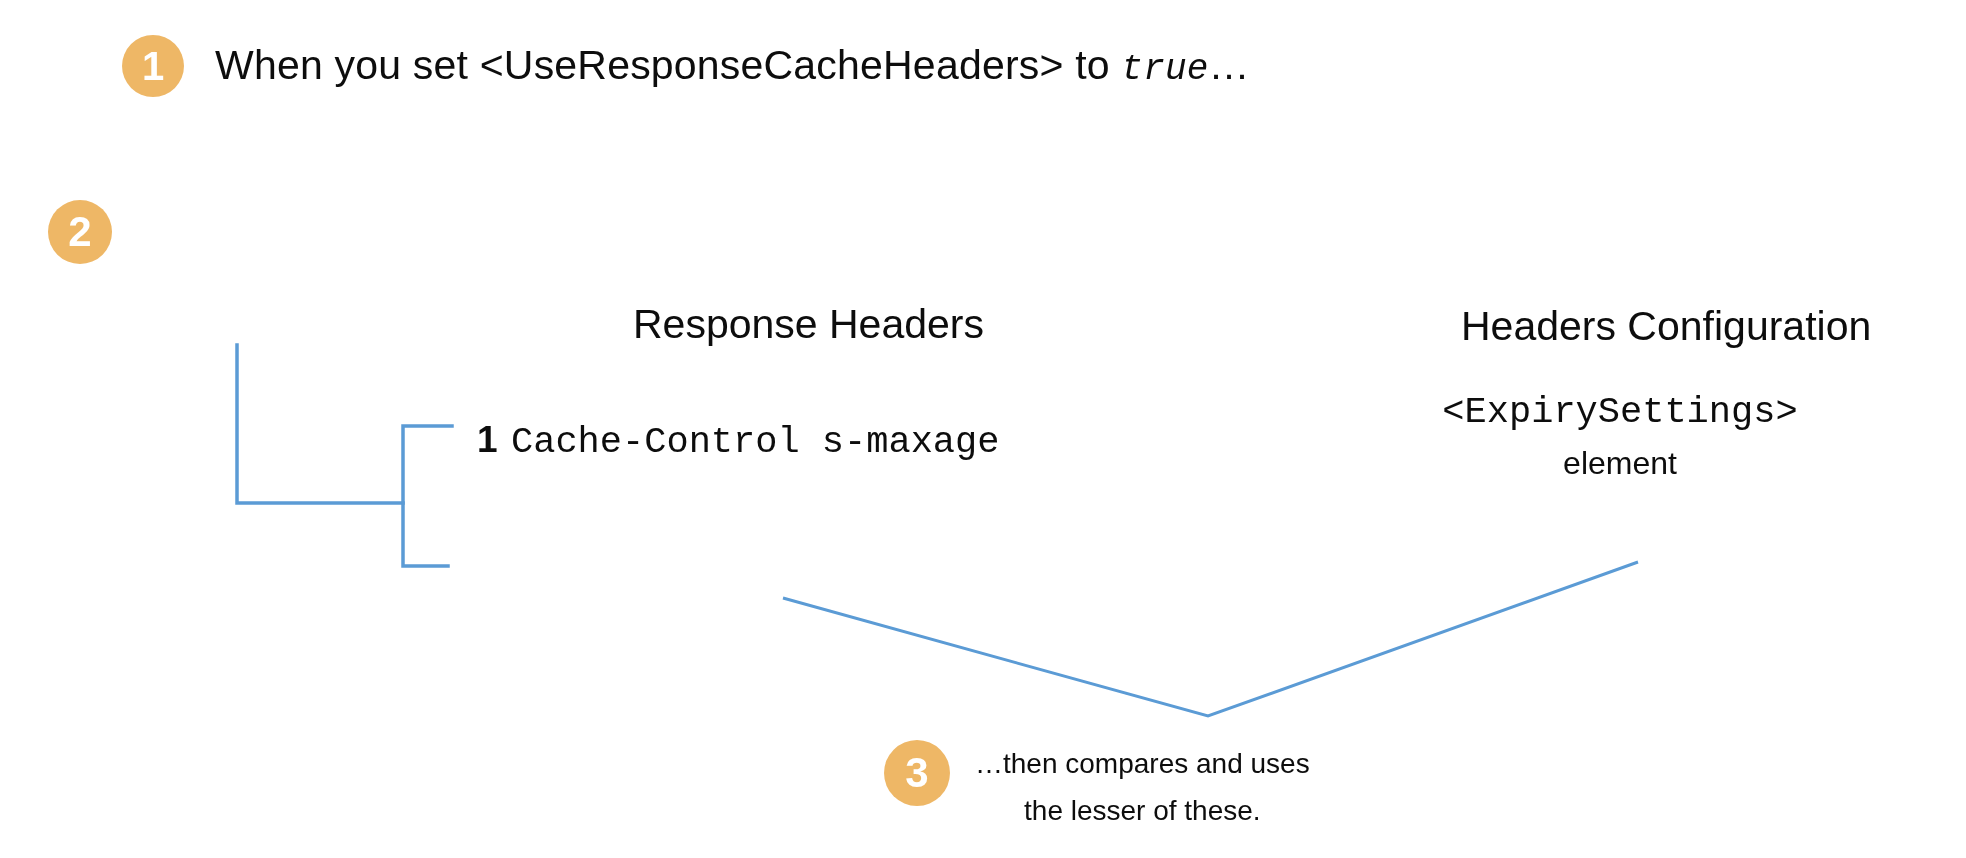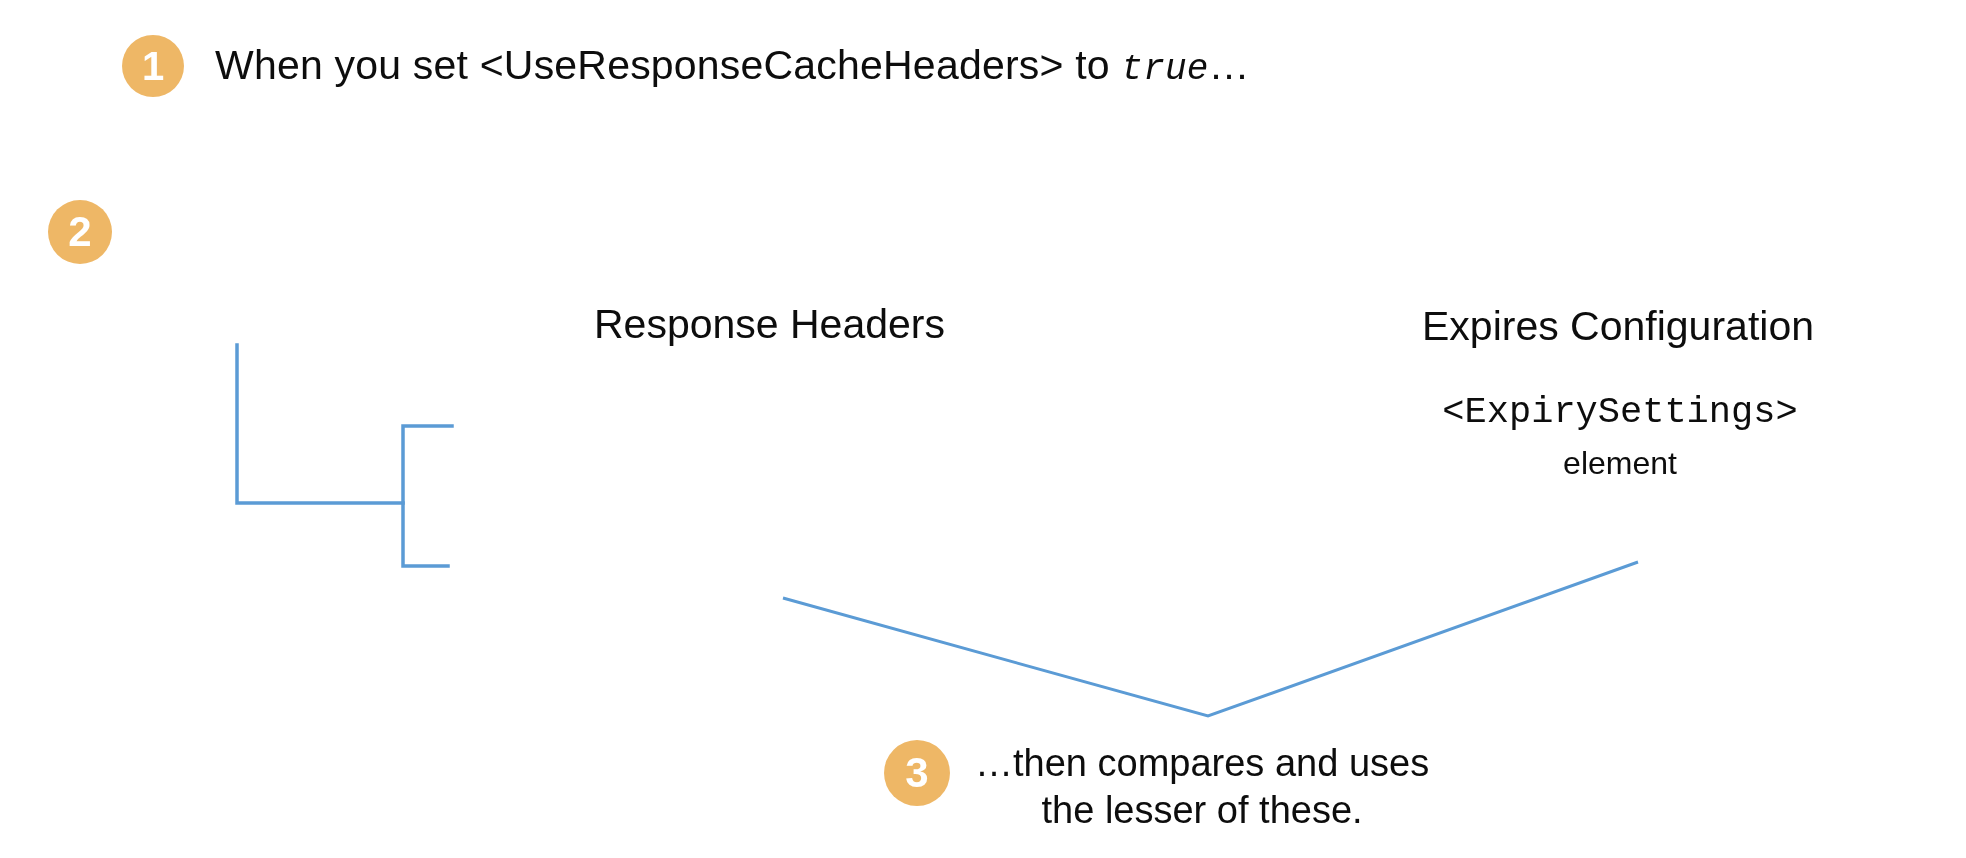--- a/index.html
+++ b/index.html
@@ -66,20 +66,21 @@
     left: 136px; top: 188px;
     font-size: 38px;
     line-height: 46px;
     white-space: pre-line;
   }
 
   
   .col-heading {
     font-size: 41px;
     white-space: nowrap;
+    margin-left: 39px;
   }
   #heading-response { left: 594px; top: 301px; }
   #heading-policy   { left: 1422px; top: 303px; }
 
   
   #precedence-list {
     left: 477px; top: 411px;
     font-family: "Liberation Mono", monospace;
     font-size: 37px;
     line-height: 58px;
@@ -104,21 +105,21 @@
     white-space: nowrap;
   }
   #policy-element-word {
     font-size: 32px;
     margin-top: 12px;
   }
 
   
   #step3-text {
     left: 975px; top: 740px;
-    font-size: 38px;
+    font-size: 28px;
     line-height: 47px;
     text-align: center;
     white-space: pre-line;
   }
 
   
   #connectors {
     left: 0; top: 0;
     width: 1966px; height: 858px;
     pointer-events: none;
@@ -141,23 +142,24 @@
   <div class="abs badge" id="badge-1">1</div>
 
   <div class="abs" id="step1-text"><span>When you set &lt;UseResponseCacheHeaders&gt; to </span><span class="mono">true</span><span>…</span></div>
 
   <div class="abs badge" id="badge-2">2</div>
 
 
   <div class="abs col-heading" id="heading-response">Response Headers</div>
 
   <div class="abs" id="precedence-list">
+    <div class="row"><span class="num">1</span><span>Cache-Control s-maxage</span></div>
   </div>
 
-  <div class="abs col-heading" id="heading-policy">Expires Configuration</div>
+  <div class="abs col-heading" id="heading-policy">Headers Configuration</div>
 
   <div class="abs" id="policy-block">
     <div id="policy-element-tag">&lt;ExpirySettings&gt;</div>
     <div id="policy-element-word">element</div>
   </div>
 
   <div class="abs badge" id="badge-3">3</div>
 
   <div class="abs" id="step3-text">…then compares and uses
 the lesser of these.</div>

